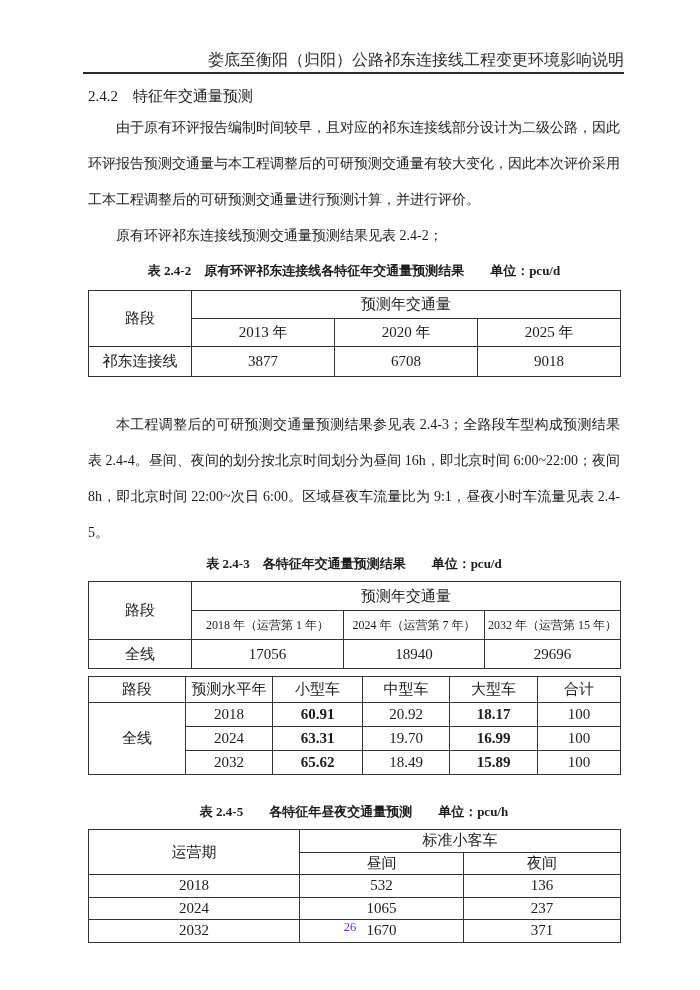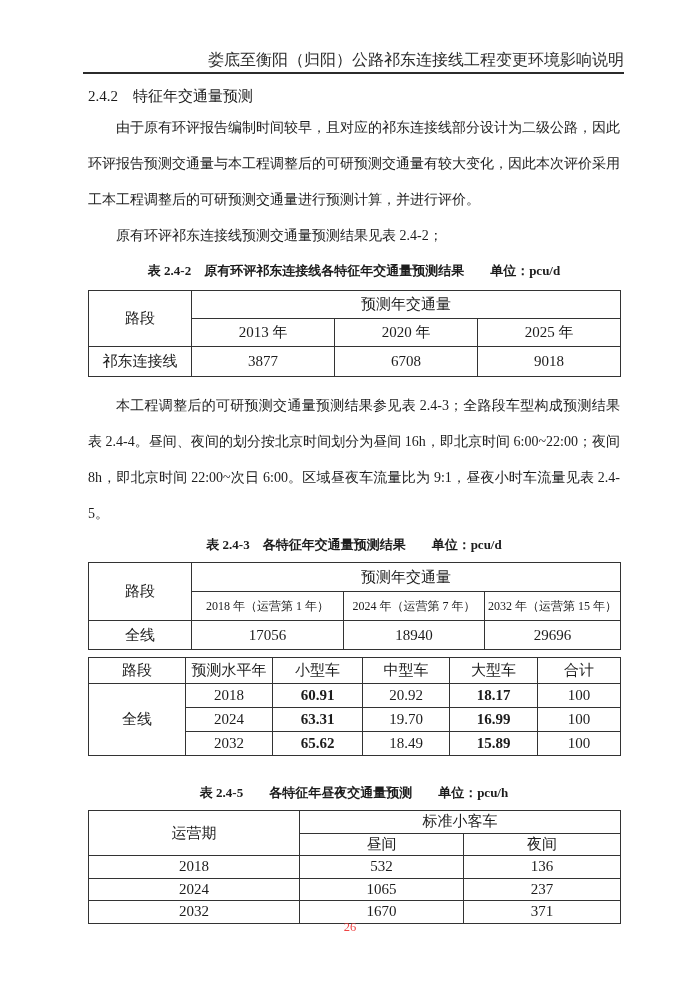--- a/index.html
+++ b/index.html
@@ -50,21 +50,21 @@
   }
   #p1 { margin-top: 4px; }
   .tbl-caption {
     font-size: 13px;
     font-weight: bold;
     text-align: center;
     line-height: 18px;
     margin: 8px;
   }
   #cap242 { margin-top: 8px; }
-  #p3     { margin-top: 11px; }
+  #p3     { margin-top: 30px; }
   #cap243 { margin-top: 4px; }
   #cap244 { margin-top: 20px; }
   #cap245 { margin-top: 28px; }
   .dotted-underline {
     border-bottom: 1.5px dotted #444;
     padding-bottom: 1px;
   }
   table {
     border-collapse: collapse;
     table-layout: fixed;
@@ -92,21 +92,21 @@
   .t245 tr { height: 22.5px; }
   .yrhdr { font-size: 12px; }
   .bold { font-weight: bold; }
   .page-num {
     position: absolute;
     top: 920px;
     left: 0;
     width: 100%;
     text-align: center;
     font-size: 12.5px;
-    color: #ef4444;
+    color: #6d28d9;
   }
 </style>
 </head>
 <body>
 
 <div class="page">
 
   <div class="doc-header">娄底至衡阳（归阳）公路祁东连接线工程变更环境影响说明</div>
 
   <div class="content">

